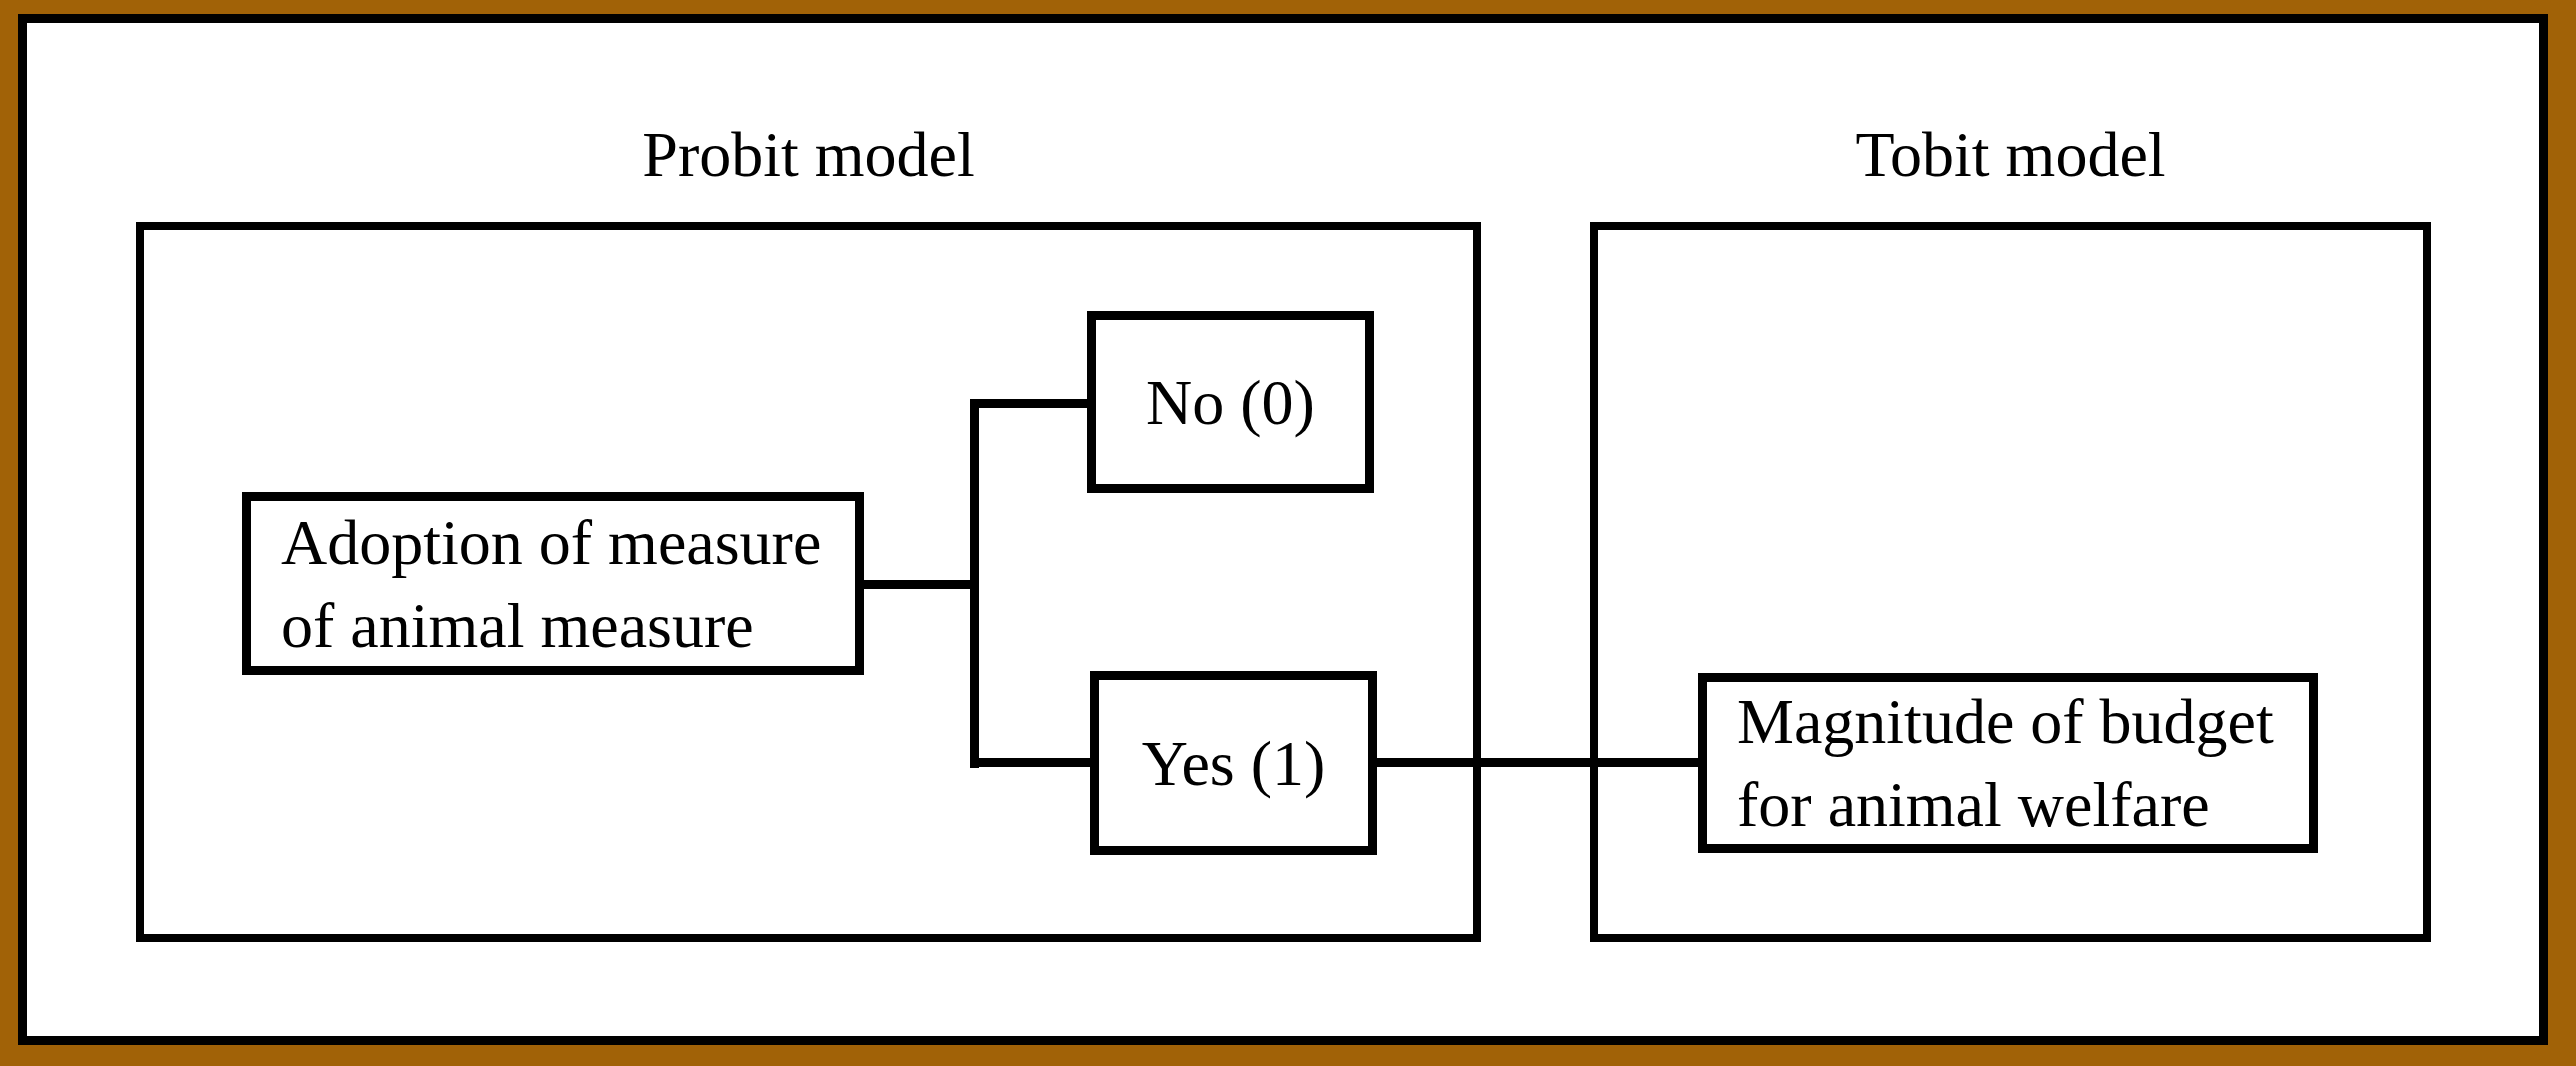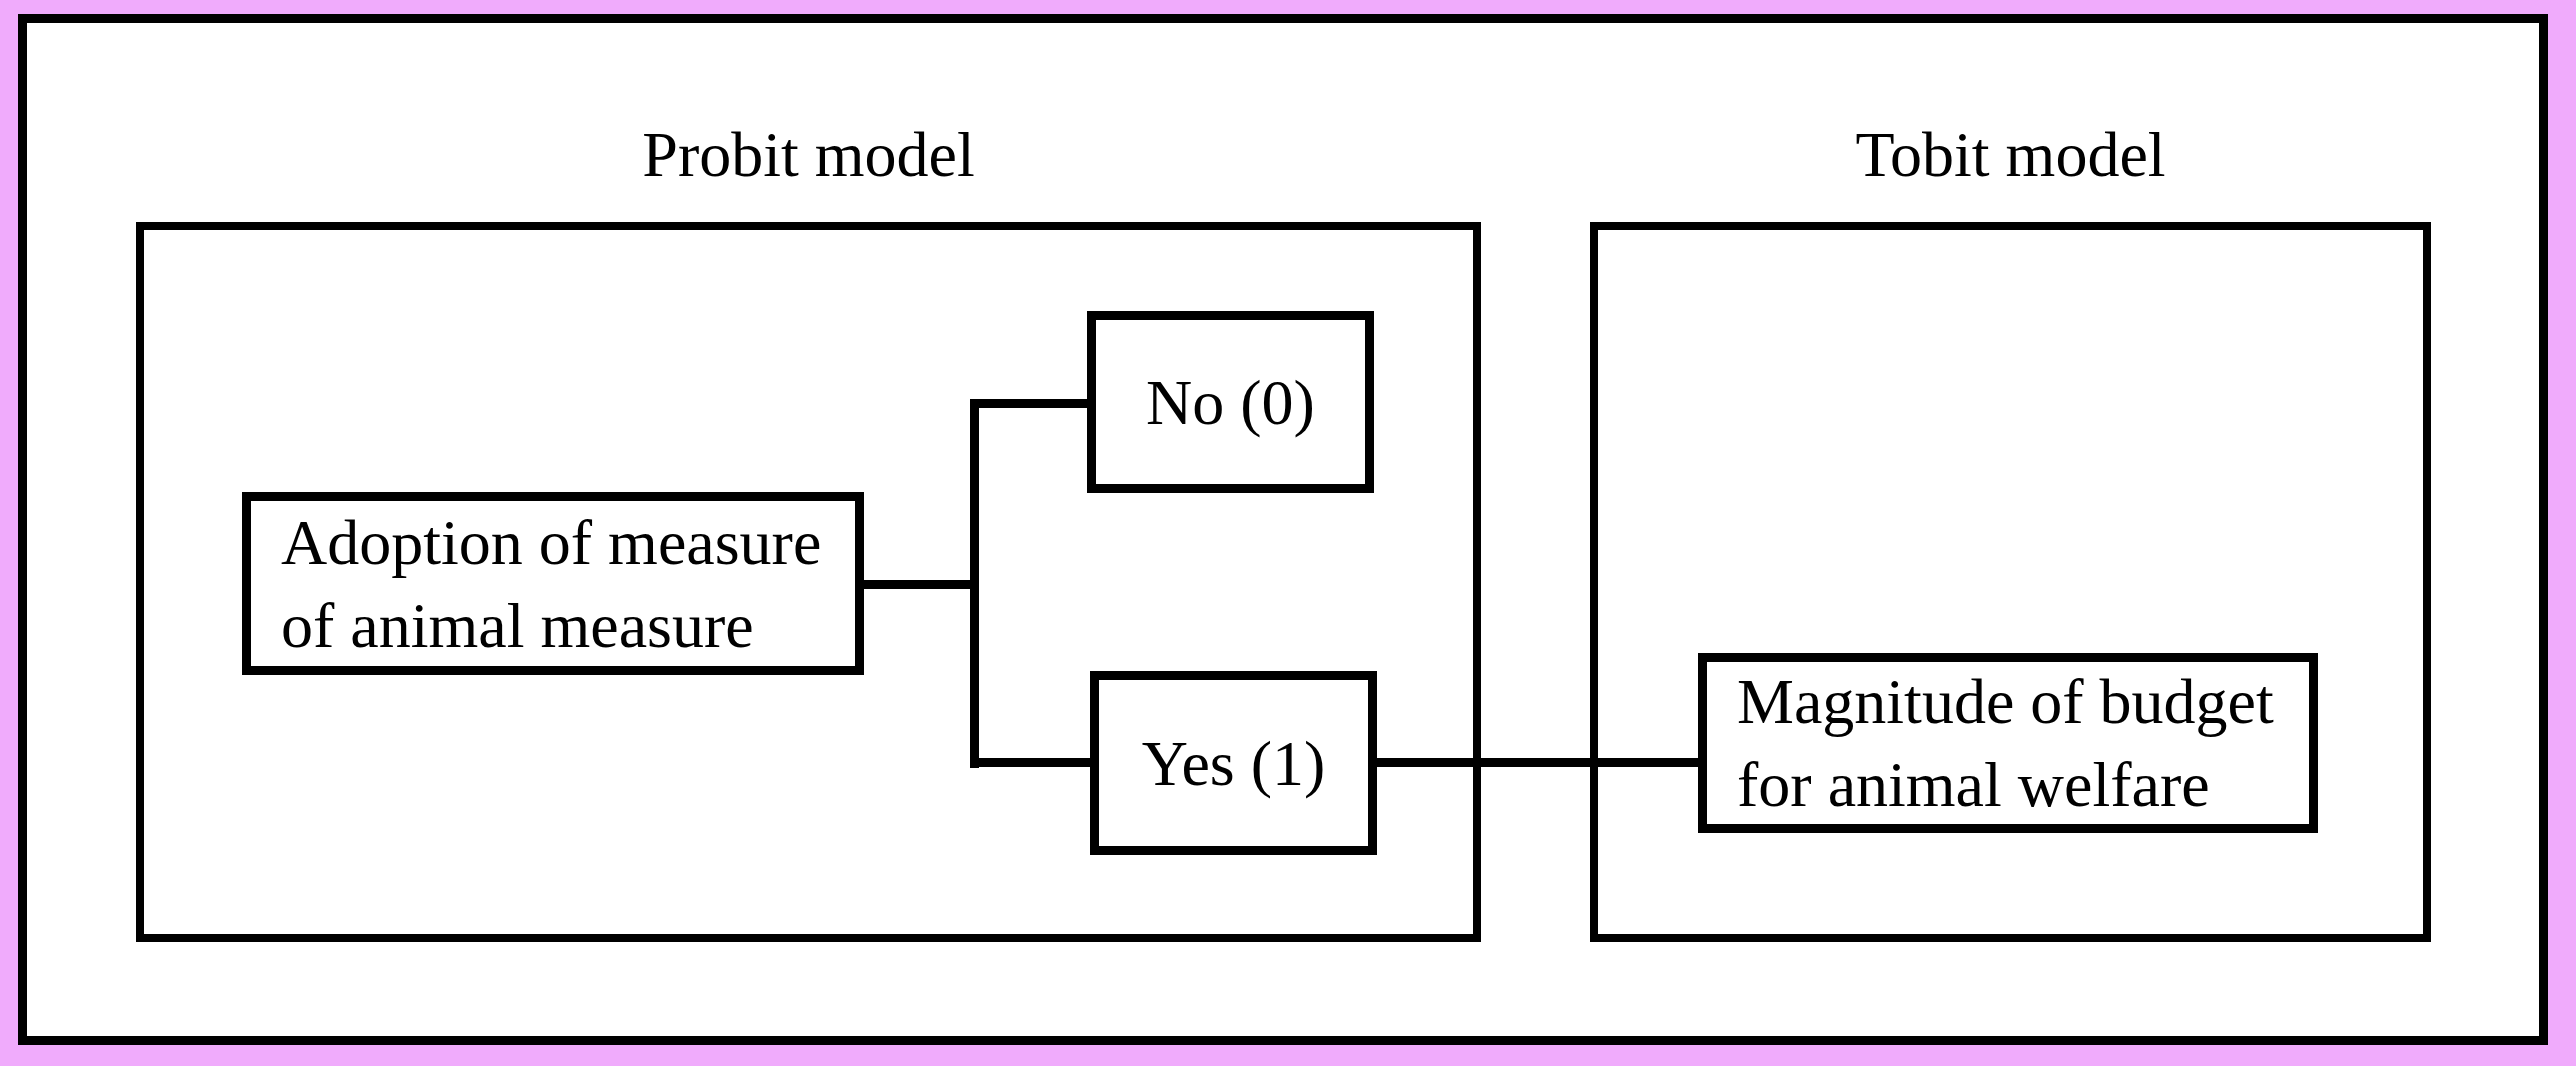--- a/index.html
+++ b/index.html
@@ -4,21 +4,21 @@
 <style>
   html, body {
     margin: 0;
     padding: 0;
     background: #ffffff;
   }
   .canvas {
     position: relative;
     width: 2576px;
     height: 1066px;
-    background: #f0abfc;
+    background: #a16207;
     font-family: "Liberation Serif", "DejaVu Serif", serif;
     color: #000000;
   }
   .stroke-box {
     position: absolute;
     box-sizing: border-box;
     border-style: solid;
     border-color: #000000;
     background: #ffffff;
   }
@@ -62,21 +62,21 @@
   .node .nline {
     line-height: 83px;
     white-space: nowrap;
     text-align: right;
   }
   .node.left-text { padding-left: 30px; align-items: flex-start; }
   .node.center-text { align-items: center; }
   .adoption-box  { left: 242px;  top: 492px; width: 622px; height: 183px; }
   .no-box        { left: 1087px; top: 311px; width: 287px; height: 182px; }
   .yes-box       { left: 1090px; top: 671px; width: 287px; height: 184px; }
-  .magnitude-box { left: 1698px; top: 653px; width: 620px; height: 180px; }
+  .magnitude-box { left: 1698px; top: 673px; width: 620px; height: 180px; }
   .line {
     position: absolute;
     background: #000000;
   }
   .conn-adoption   { left: 861px;  top: 580px; width: 118px; height: 9px; }
   .branch-vertical { left: 970px; top: 399px; width: 9px;  height: 369px; }
   .branch-no       { left: 970px; top: 399px; width: 125px; height: 9px; }
   .branch-yes      { left: 970px; top: 758px; width: 125px; height: 9px; }
   .conn-yes-mag    { left: 1374px; top: 758px; width: 324px; height: 9px; }
 </style>

